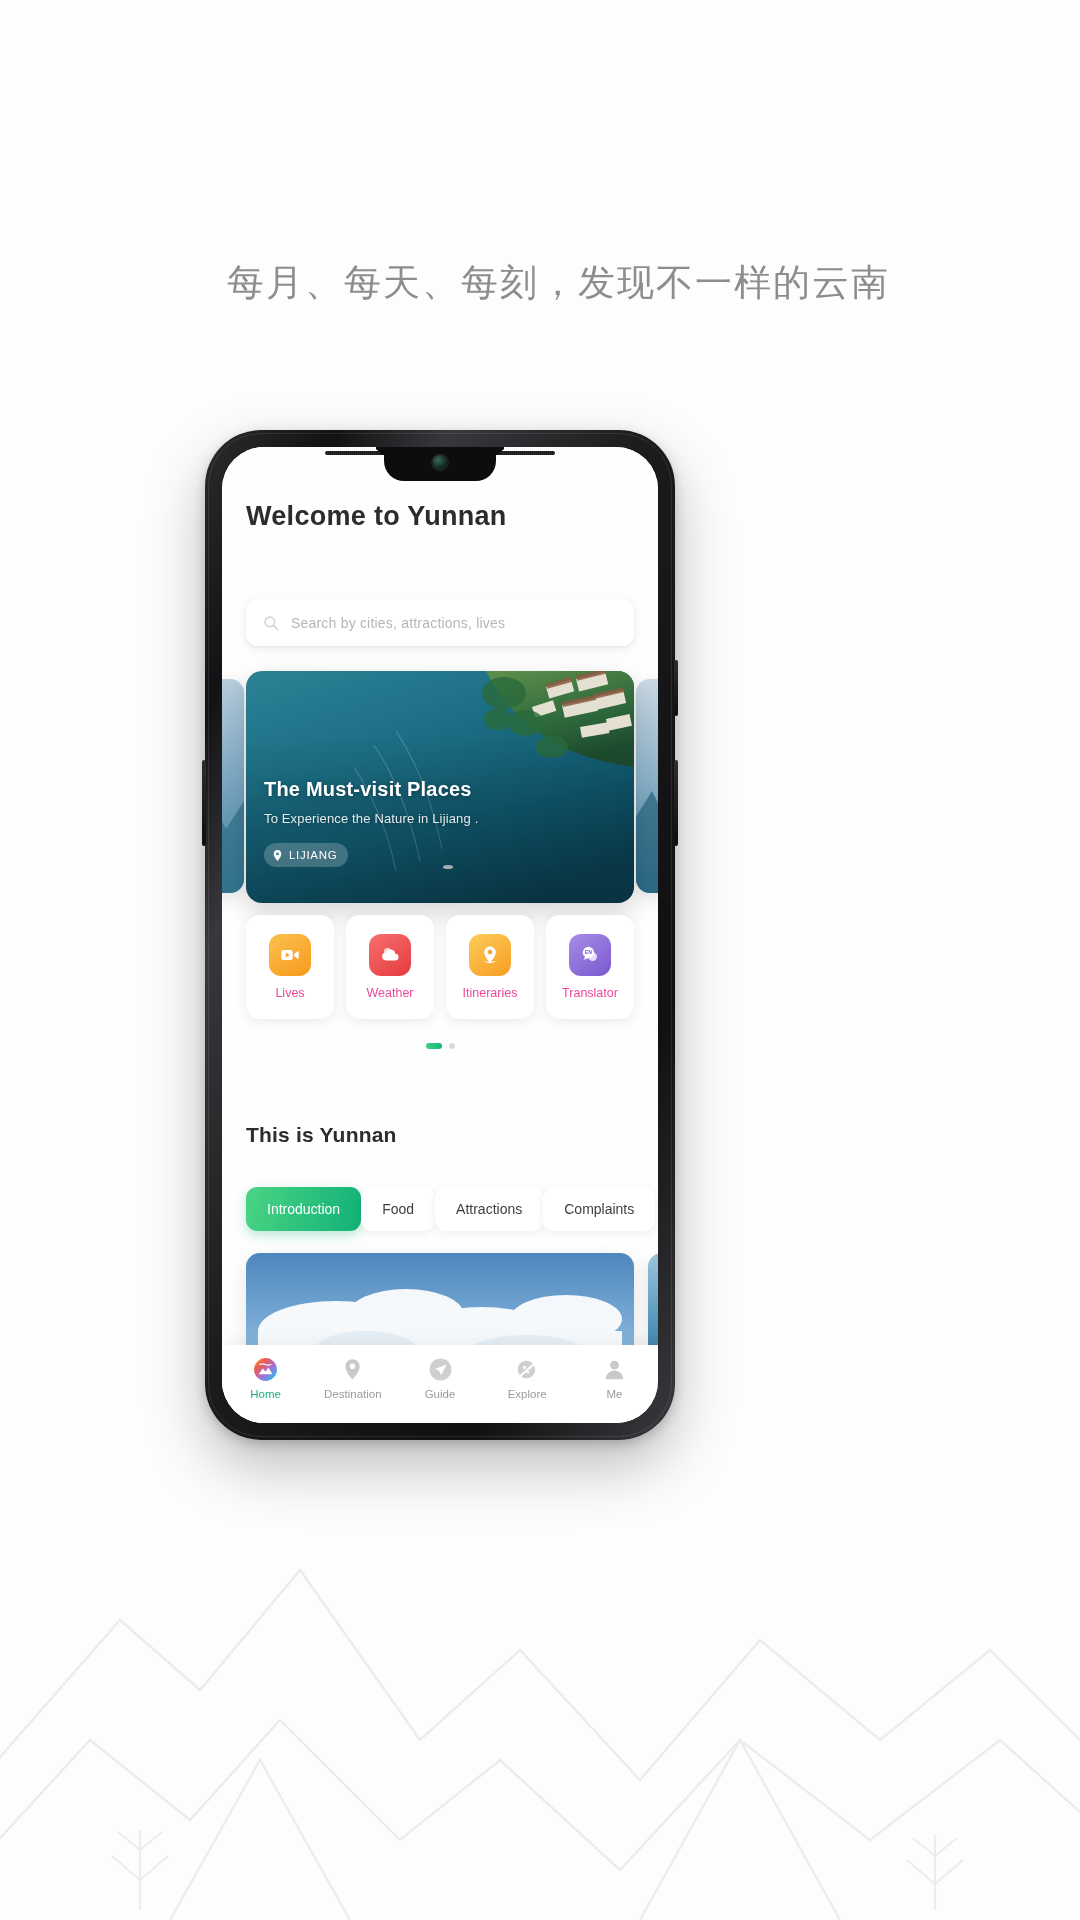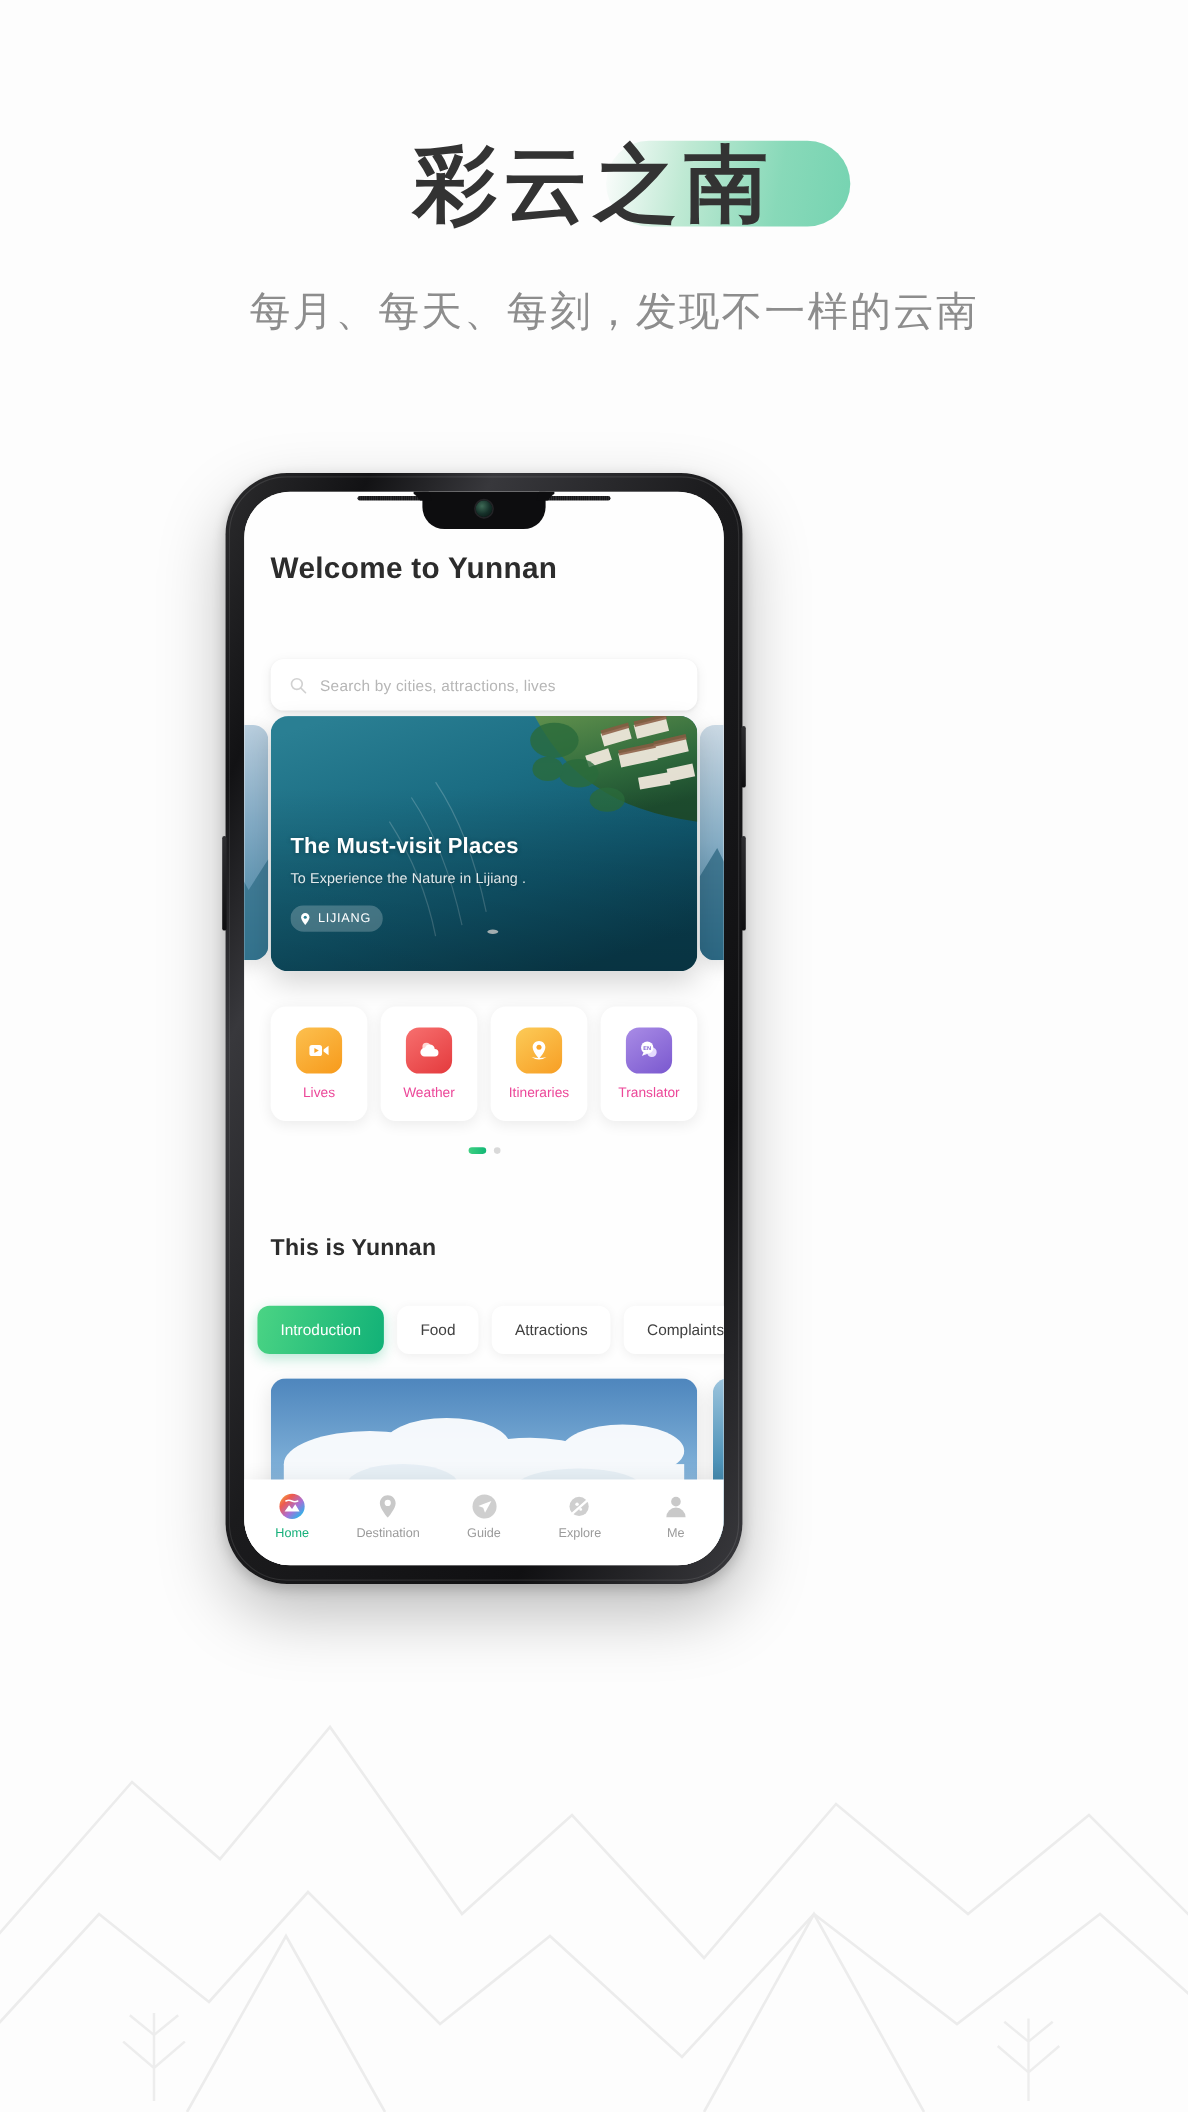--- a/index.html
+++ b/index.html
@@ -170,21 +170,21 @@
     display: flex;
     align-items: center;
     padding: 0 16px;
   }
   .search-icon { width: 18px; height: 18px; flex: none; margin-right: 11px; opacity: 0.45; }
   .search-ph { font-size: 14px; color: #b6b6b6; letter-spacing: 0.2px; }
 
   
   .hero-rail {
     position: absolute;
-    left: 0; top: 204px;
+    left: 0; top: 224px;
     width: 436px; height: 266px; padding-left: 32px;
   }
   .hero-side {
     position: absolute;
     top: 8px;
     width: 44px; height: 214px;
     border-radius: 14px;
     overflow: hidden;
     box-shadow: 0 5px 16px rgba(0,0,0,0.10);
   }
@@ -272,22 +272,22 @@
 
   .section-title {
     position: absolute;
     left: 24px; top: 676px;
     font-size: 21px; font-weight: 700; color: #2c2c2c;
     letter-spacing: 0.2px;
   }
 
   .chips {
     position: absolute;
-    left: 12px; top: 740px;
-    display: flex; gap: 12px;
+    left: 24px; top: 740px;
+    display: flex; 
   }
   .chip {
     height: 44px;
     padding: 0 21px;
     border-radius: 11px;
     background: #ffffff;
     box-shadow: 0 2px 10px rgba(0,0,0,0.065);
     display: flex; align-items: center;
     font-size: 14px; color: #404040;
     white-space: nowrap;
@@ -344,26 +344,20 @@
       <path d="M-20 640 L90 520 L190 600 L280 500 L400 620 L500 540 L620 650 L740 520 L870 620 L1000 520 L1100 610"></path>
       <path d="M170 700 L260 540 L350 700"></path>
       <path d="M640 700 L740 520 L840 700"></path>
     </g>
     <g fill="none" stroke="#ededed" stroke-width="2.2">
       <path d="M140 690 L140 610 M140 630 L118 612 M140 630 L162 612 M140 660 L112 636 M140 660 L168 636"></path>
       <path d="M935 690 L935 615 M935 636 L913 618 M935 636 L957 618 M935 664 L907 640 M935 664 L963 640"></path>
     </g>
   </svg>
 
-  <div class="headline-wrap">
-    <div class="headline-inner">
-      <div class="headline-highlight"></div>
-      <div class="headline">彩云之南</div>
-    </div>
-  </div>
   <div class="subhead">每月、每天、每刻，发现不一样的云南</div>
 
   <div class="phone">
     <div class="btn-vol"></div>
     <div class="btn-pwr btn-pwr-a"></div>
     <div class="btn-pwr btn-pwr-b"></div>
 
     <div class="screen">
       <div class="app">
 

